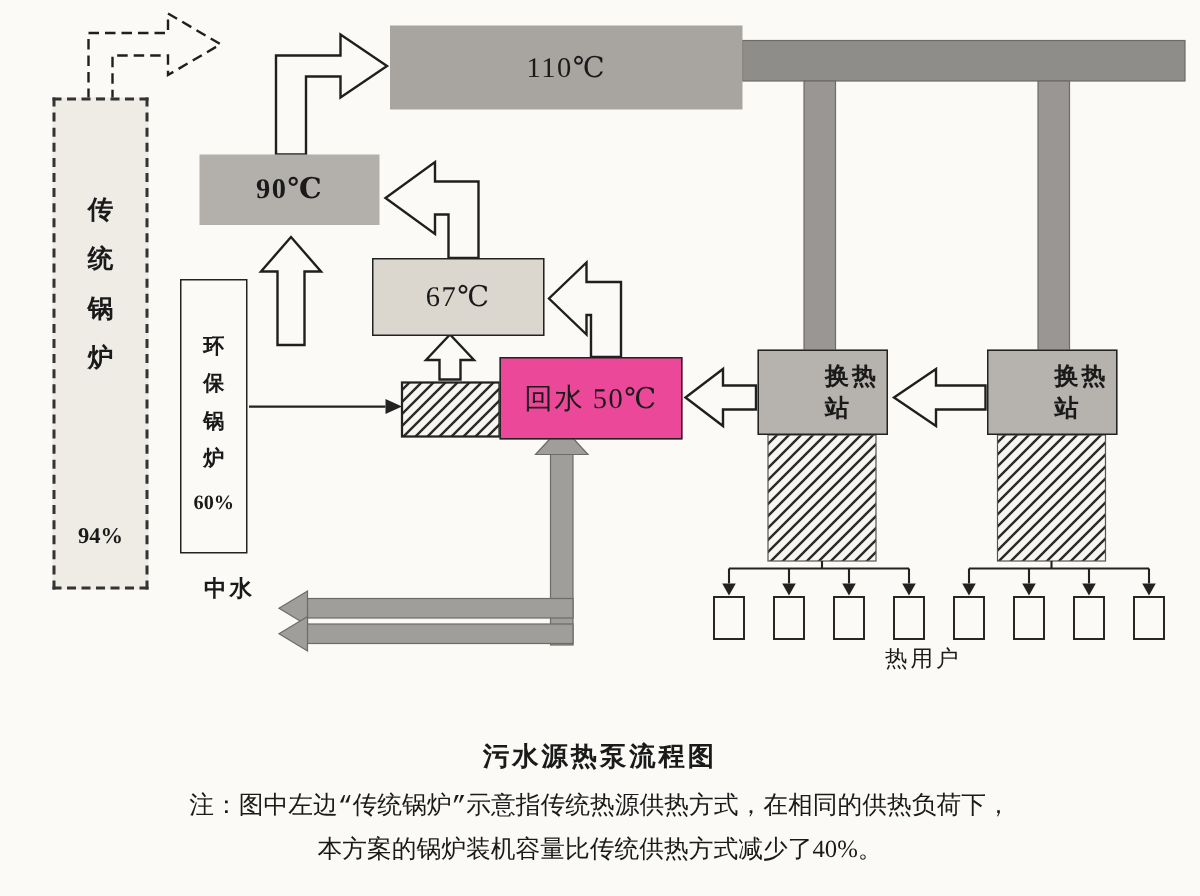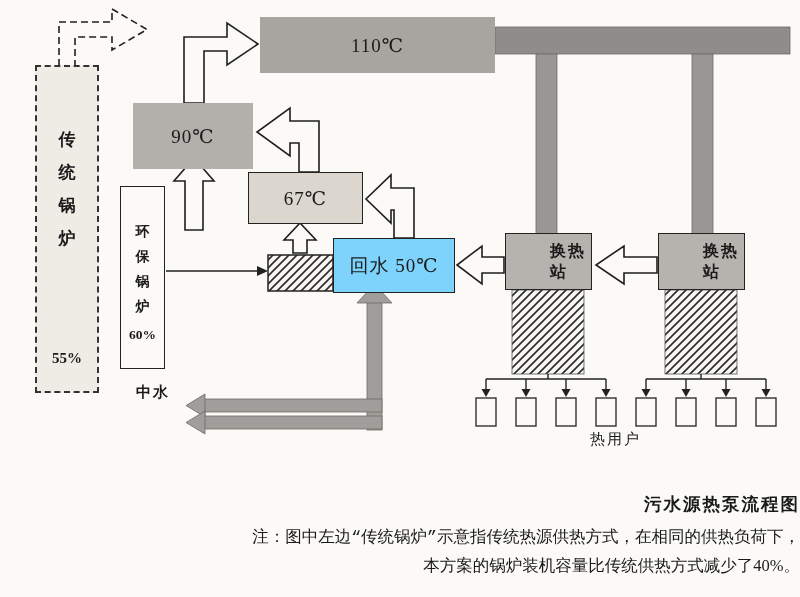--- a/index.html
+++ b/index.html
@@ -12,32 +12,32 @@
     overflow:hidden;
   }
   svg.layer { position:absolute; left:0; top:0; }
   .box {
     position:absolute; display:flex; align-items:center; justify-content:center;
     font-size:19px; letter-spacing:1px;
   }
   .gray   { background:#b3b0ac; }
   .dgray  { background:#a8a5a1; }
   .lgray  { background:#dbd7cf; border:1.6px solid #222; }
-  .white  { background:#7dd3fc; border:1.6px solid #222; }
+  .white  { background:#ec4899; border:1.6px solid #222; }
   .station{ background:#b6b3ae; border:1.6px solid #222; font-weight:bold; font-size:16px; letter-spacing:2px;padding-left:44px; }
   .vbox { position:absolute; display:flex; flex-direction:column; align-items:center; }
   .vlabel { width:1.35em; word-break:break-all; text-align:center; font-weight:bold; }
   .trad { border:2px dashed #333; background:#eeece5; }
   .trad .vlabel { font-size:17px; line-height:33px; margin-top:56px; }
   .trad .pct { margin-top:auto; margin-bottom:24px; font-size:15px; font-weight:bold; }
   .eco { border:1.5px solid #222; background:#fbfaf6; }
   .eco .vlabel { font-size:14px; line-height:25px; margin-top:32px; }
   .eco .pct { margin-top:8px; font-size:13.5px; font-weight:bold; }
   .floating-label { position:absolute; font-size:15px; font-weight:bold; letter-spacing:2px; }
-  .caption { position:absolute; left:0; width:800px; text-align:right; }
+  .caption { position:absolute; left:0; width:800px; text-align:center; }
   .cap-title { top:492px; font-size:17.5px; font-weight:bold; letter-spacing:2px; }
   .cap-note1 { top:526px; font-size:16.5px;font-family:Liberation Mono, monospace; }
   .cap-note2 { top:555px; font-size:16.5px; }
 </style>
 </head>
 <body>
 
 <svg class="layer" width="800" height="470" viewBox="0 0 800 470">
   <defs>
     <pattern id="hatch" width="8" height="8" patternUnits="userSpaceOnUse">
@@ -116,33 +116,33 @@
     <path d="M394,238 L394,210 L391,210 L391,223 L366,199 L391,175 L391,188 L414,188 L414,238 Z"></path>
     <path d="M185,230 L185,181 L174,181 L194,158 L214,181 L203,181 L203,230 Z"></path>
     <path d="M293,253 L293,240 L284,240 L300,223 L316,240 L307,240 L307,253 Z"></path>
     <path d="M504,257 L482,257 L482,246 L457,265 L482,284 L482,273 L504,273 Z"></path>
     <path d="M657,257 L624,257 L624,246 L596,265 L624,284 L624,273 L657,273 Z"></path>
   </g>
 </svg>
 
 <div class="vbox trad" style="left:35px; top:65px; width:64px; height:328px;">
   <div class="vlabel">传统锅炉</div>
-  <div class="pct">55%</div>
+  <div class="pct">94%</div>
 </div>
 
 <div class="vbox eco" style="left:120px; top:186px; width:45px; height:183px;">
   <div class="vlabel">环保锅炉</div>
   <div class="pct">60%</div>
 </div>
 
 <div class="box dgray" style="left:260px; top:17px; width:235px; height:56px;">
   <span>110℃</span>
 </div>
 
-<div class="box gray" style="left:133px; top:103px; width:120px; height:66px;">
+<div class="box gray" style="left:133px; top:103px; width:120px; height:47px;font-weight:bold;">
   <span>90℃</span>
 </div>
 
 <div class="box lgray" style="left:248px; top:172px; width:115px; height:52px;">
   <span>67℃</span>
 </div>
 
 <div class="box white" style="left:333px; top:238px; width:122px; height:55px;">
   <span>回水 50℃</span>
 </div>

